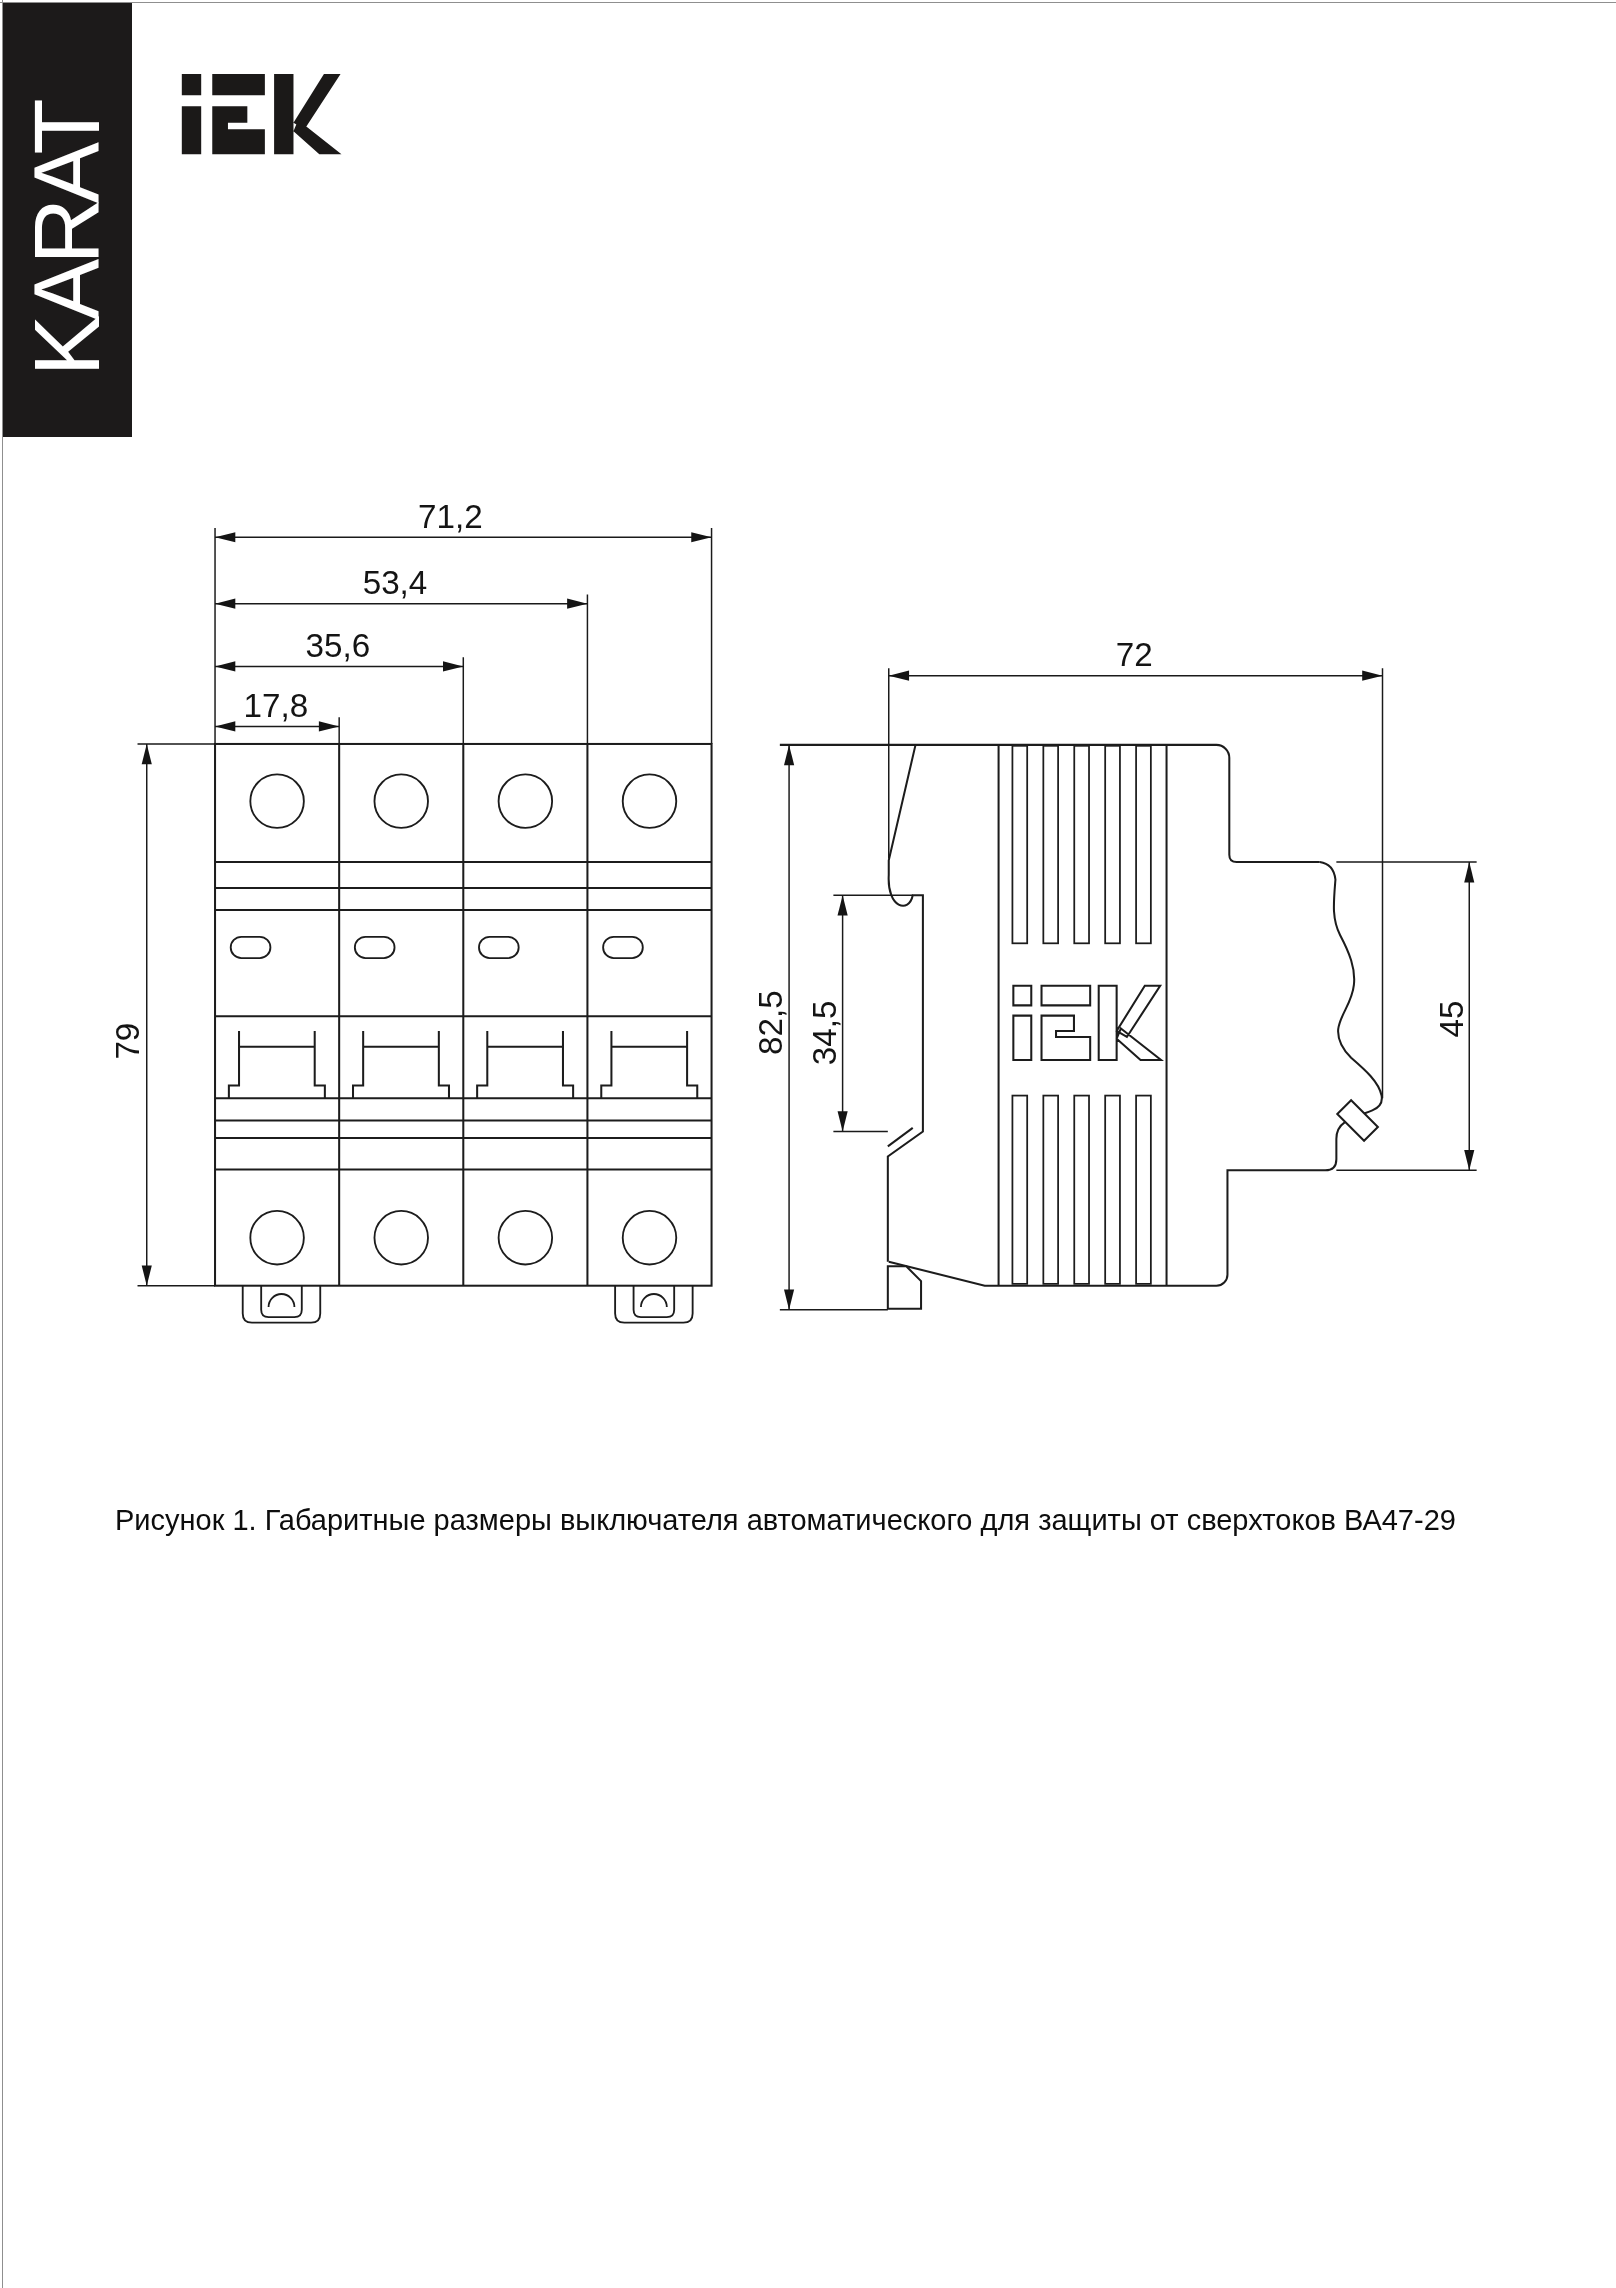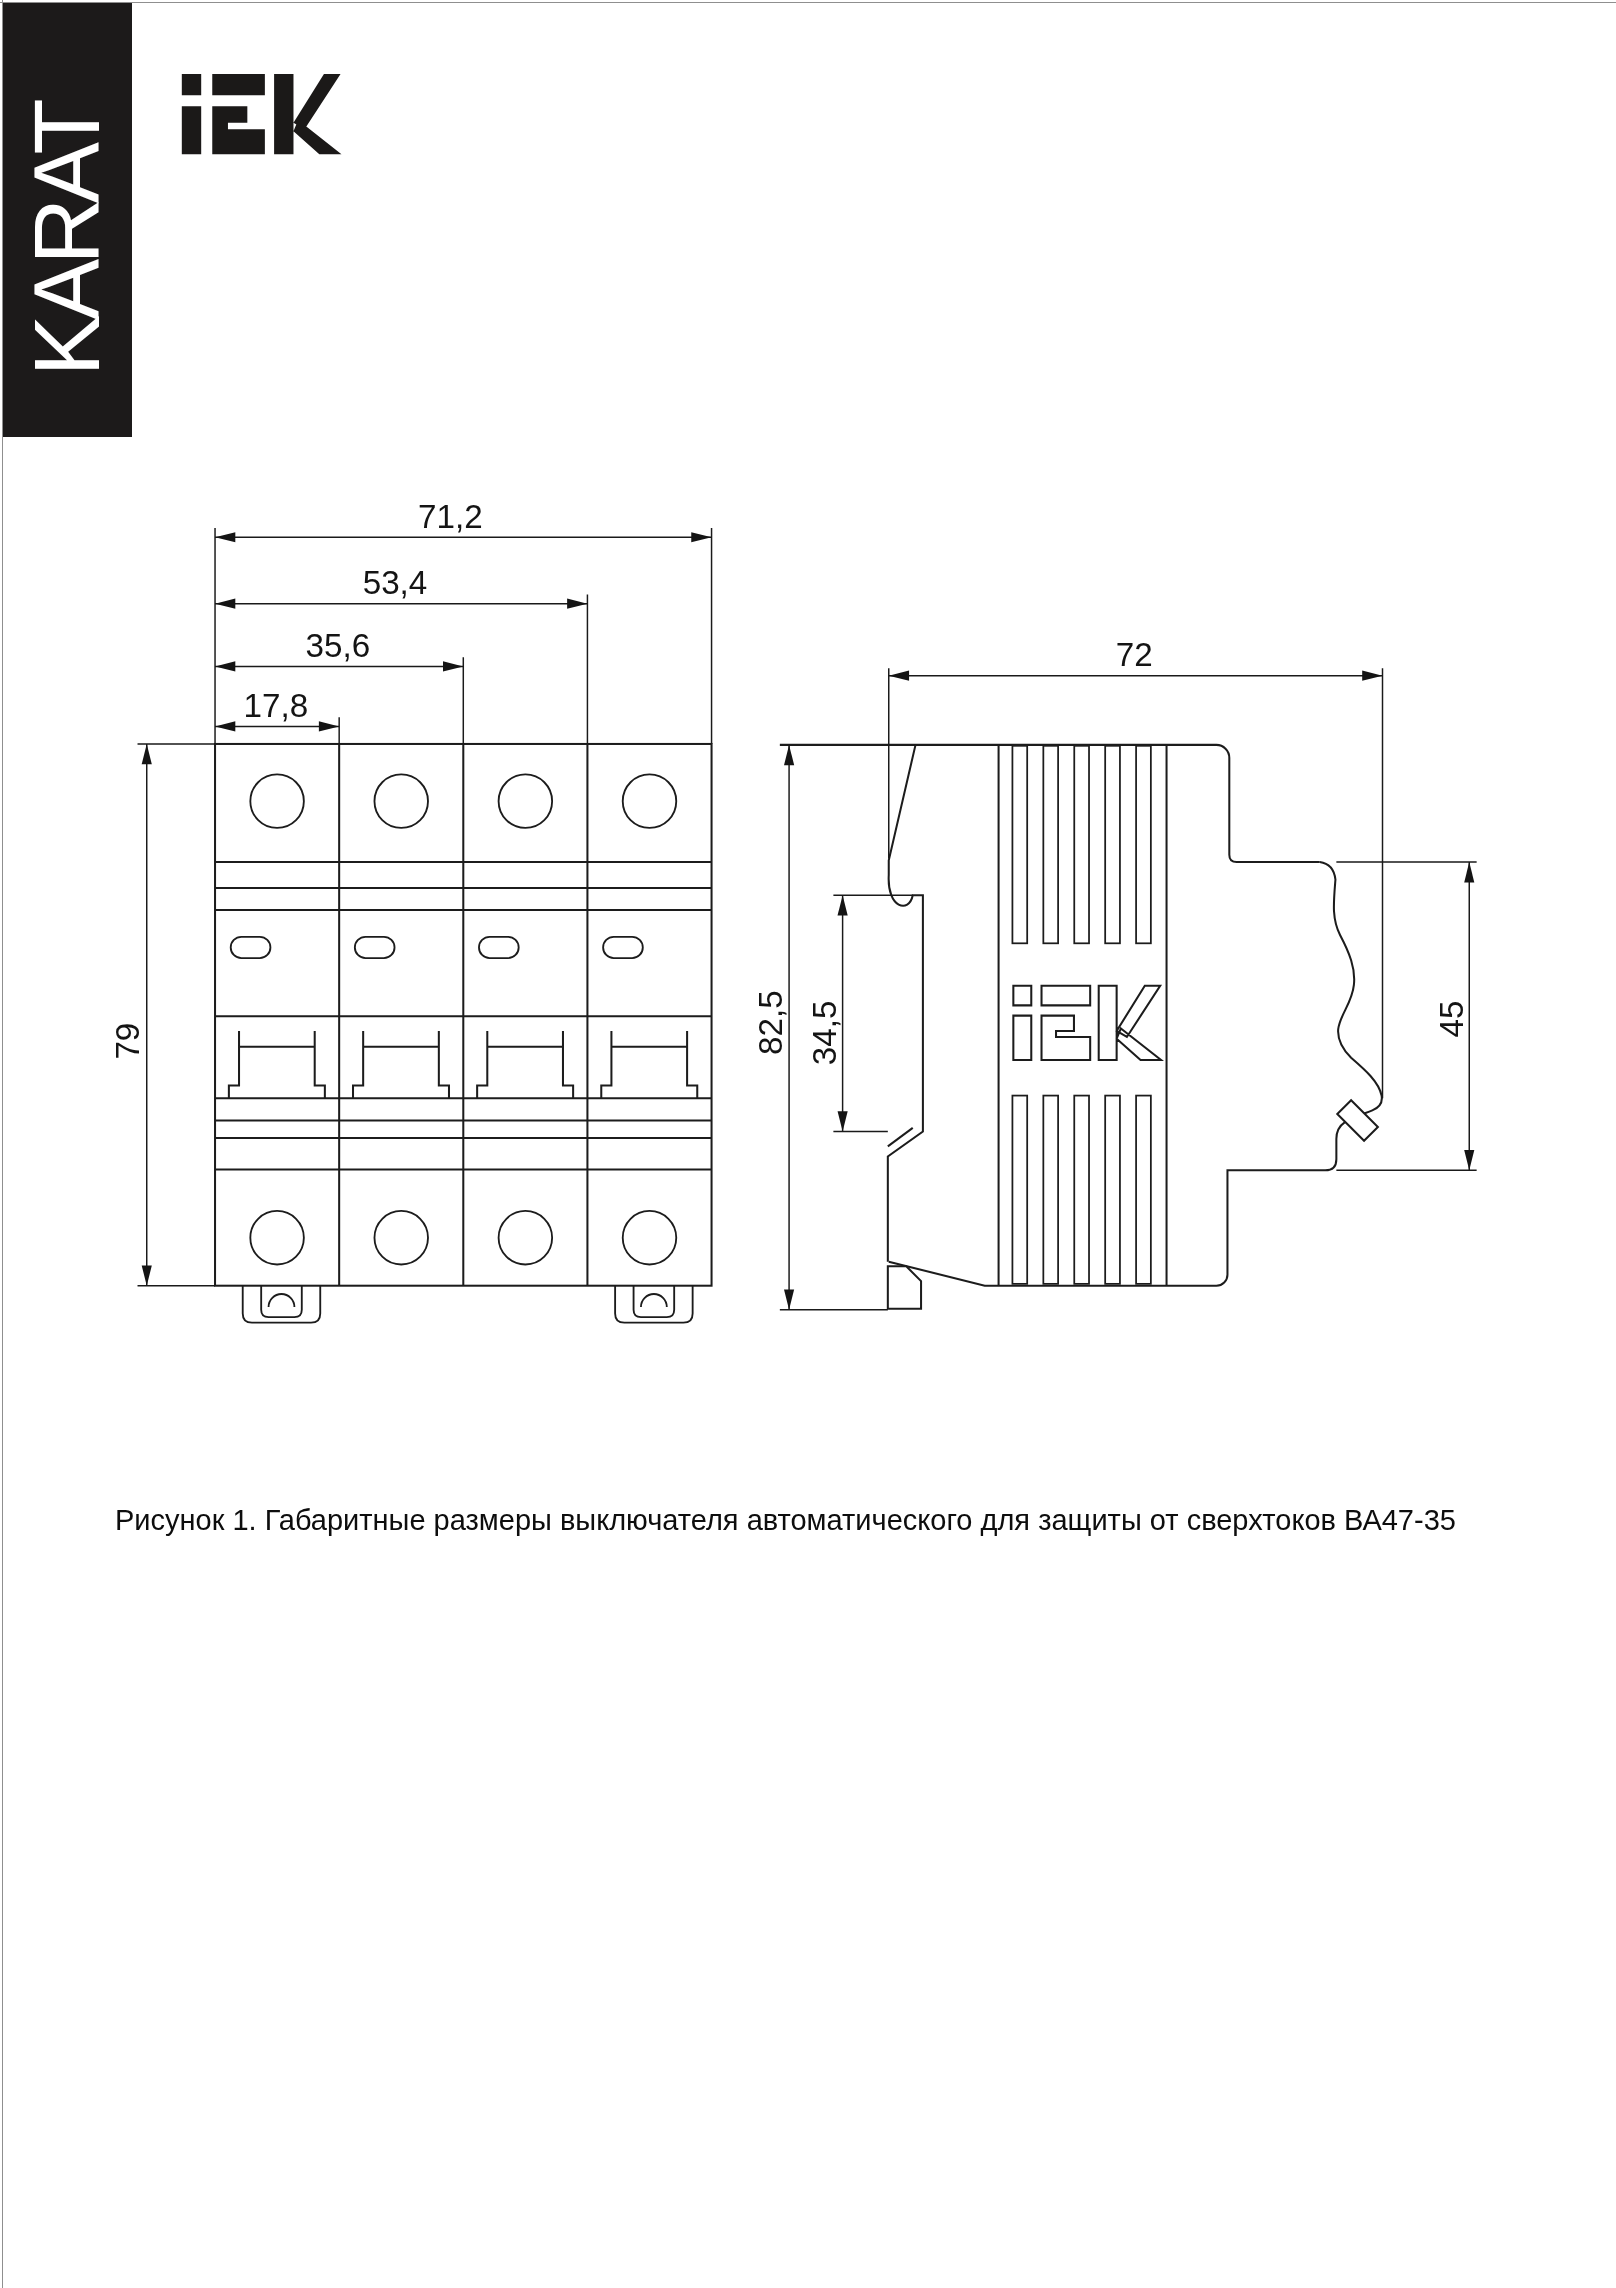--- a/index.html
+++ b/index.html
@@ -199,16 +199,16 @@
       <text class="dim-label" x="366" y="712" text-anchor="middle">35,6</text>
       <text class="dim-label" x="299" y="777" text-anchor="middle">17,8</text>
       <text class="dim-label" text-anchor="middle" transform="translate(151,1128) rotate(-90)">79</text>
       <text class="dim-label" x="1229" y="722" text-anchor="middle">72</text>
       <text class="dim-label" text-anchor="middle" transform="translate(847,1108) rotate(-90)">82,5</text>
       <text class="dim-label" text-anchor="middle" transform="translate(906,1119) rotate(-90)">34,5</text>
       <text class="dim-label" text-anchor="middle" transform="translate(1585,1104) rotate(-90)">45</text>
     </g>
   </svg>
 
-  <div class="caption">Рисунок 1. Габаритные размеры выключателя автоматического для защиты от сверхтоков ВА47-35</div>
+  <div class="caption">Рисунок 1. Габаритные размеры выключателя автоматического для защиты от сверхтоков ВА47-29</div>
 
 </div>
 
 
 </body></html>

